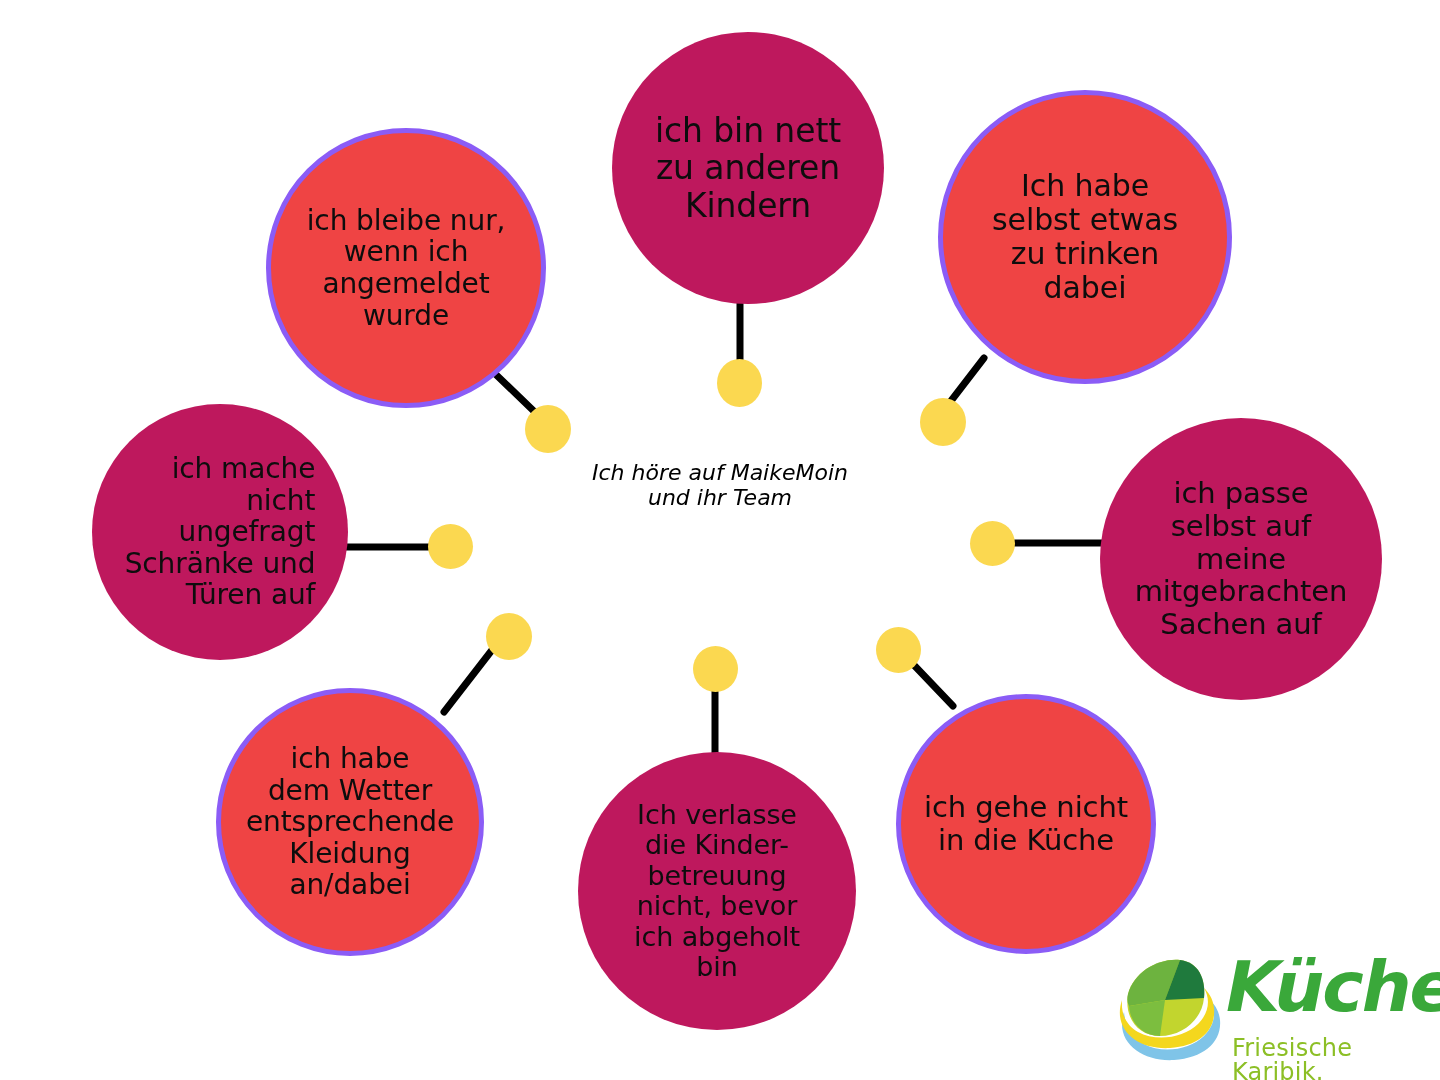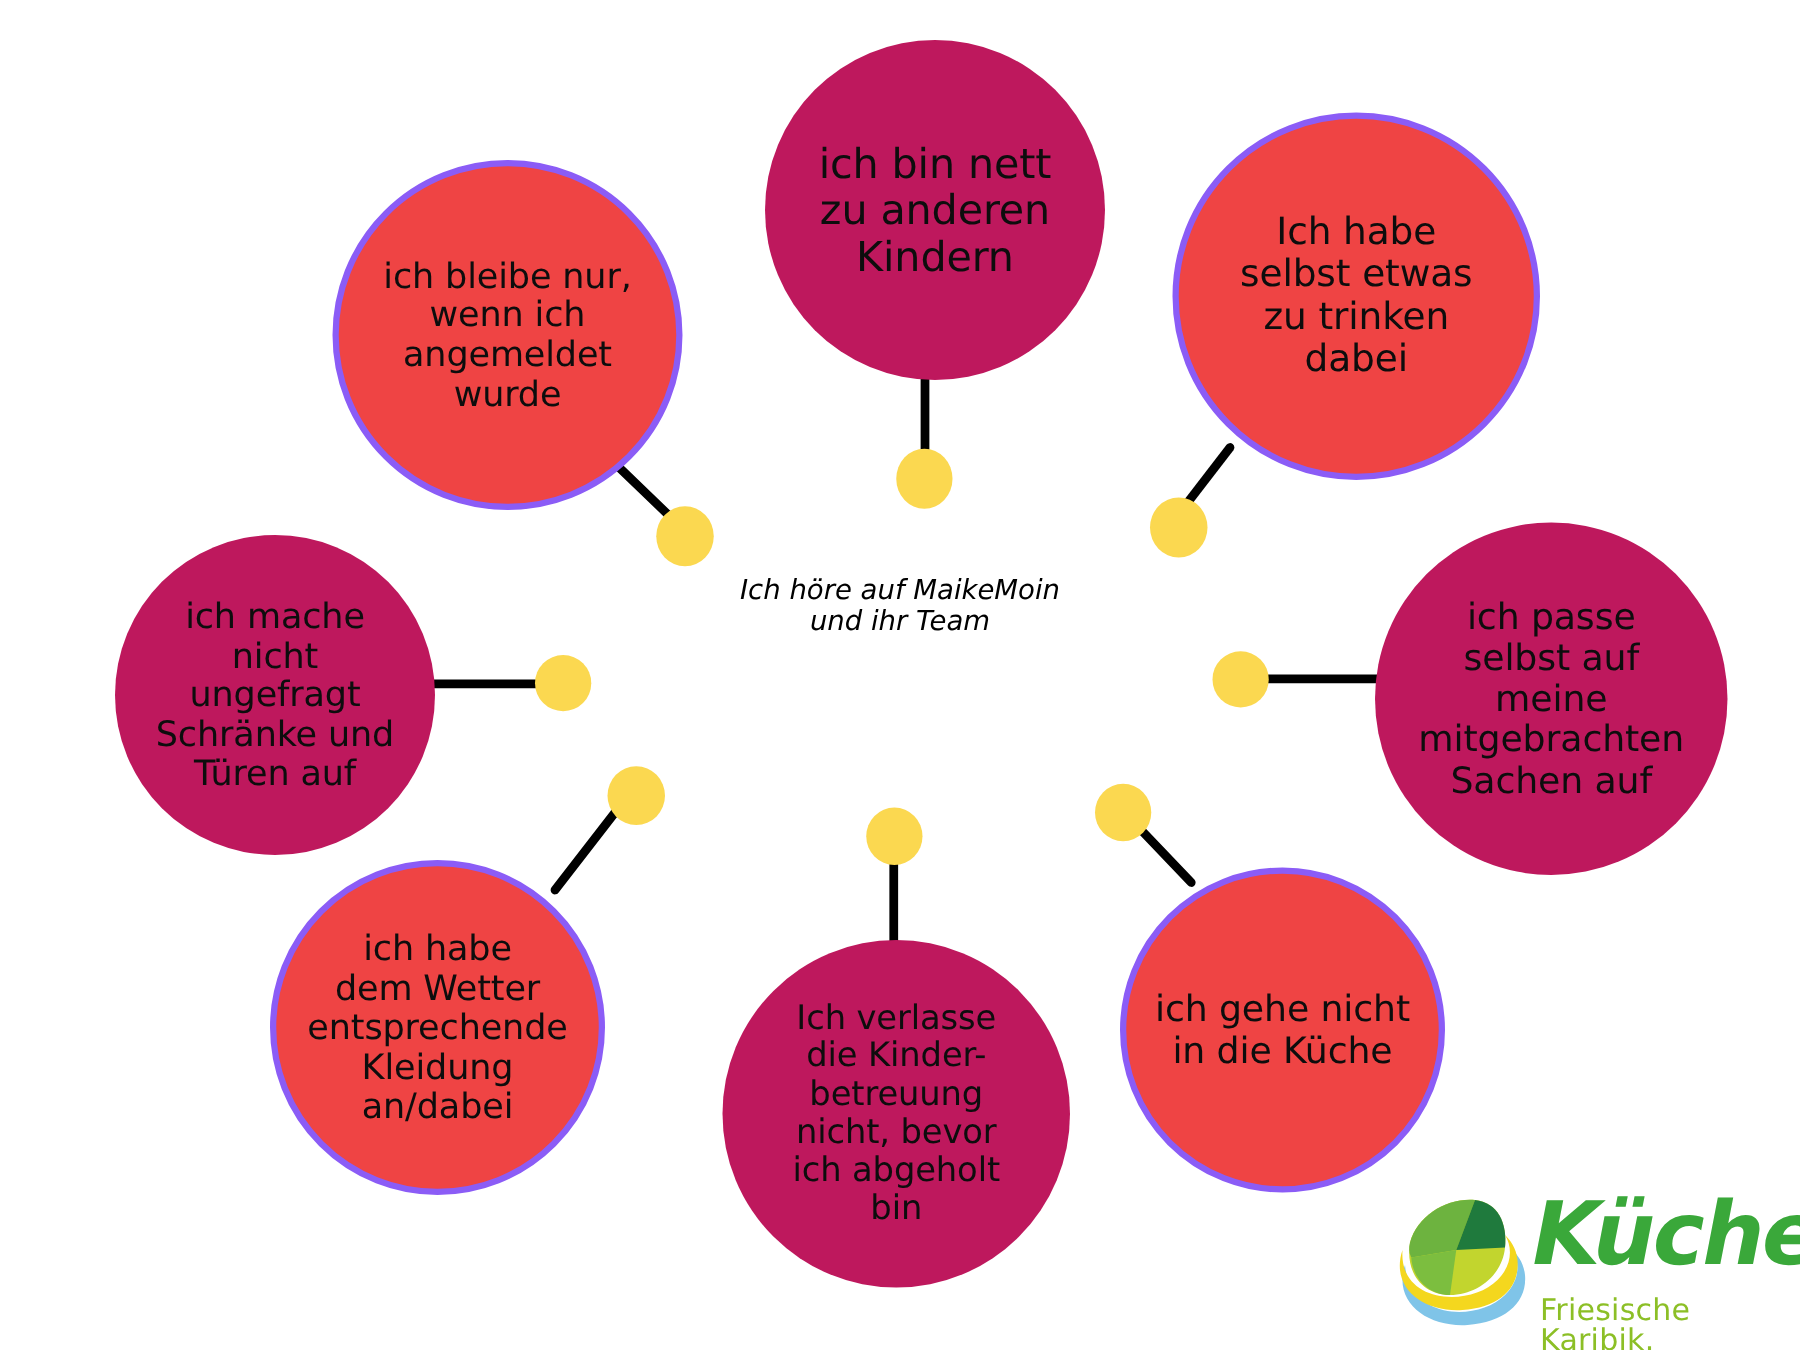--- a/index.html
+++ b/index.html
@@ -162,21 +162,21 @@
   </div>
 
   <div class="node blue" style="left:216px; top:688px; width:268px; height:268px; font-size:28px;">
     <span class="label">ich habe
 dem Wetter
 entsprechende
 Kleidung
 an/dabei</span>
   </div>
 
-  <div class="node green" style="left:92px; top:428px; width:256px; height:256px; font-size:28px;">
+  <div class="node green" style="left:92px; top:404px; width:256px; height:256px; font-size:28px;text-align:right;">
     <span class="label">ich mache
 nicht
 ungefragt
 Schränke und
 Türen auf</span>
   </div>
 
   <div class="dot" style="left:525px; top:405px; width:46px; height:48px;"></div>
   <div class="dot" style="left:717px; top:359px; width:45px; height:48px;"></div>
   <div class="dot" style="left:920px; top:398px; width:46px; height:48px;"></div>

